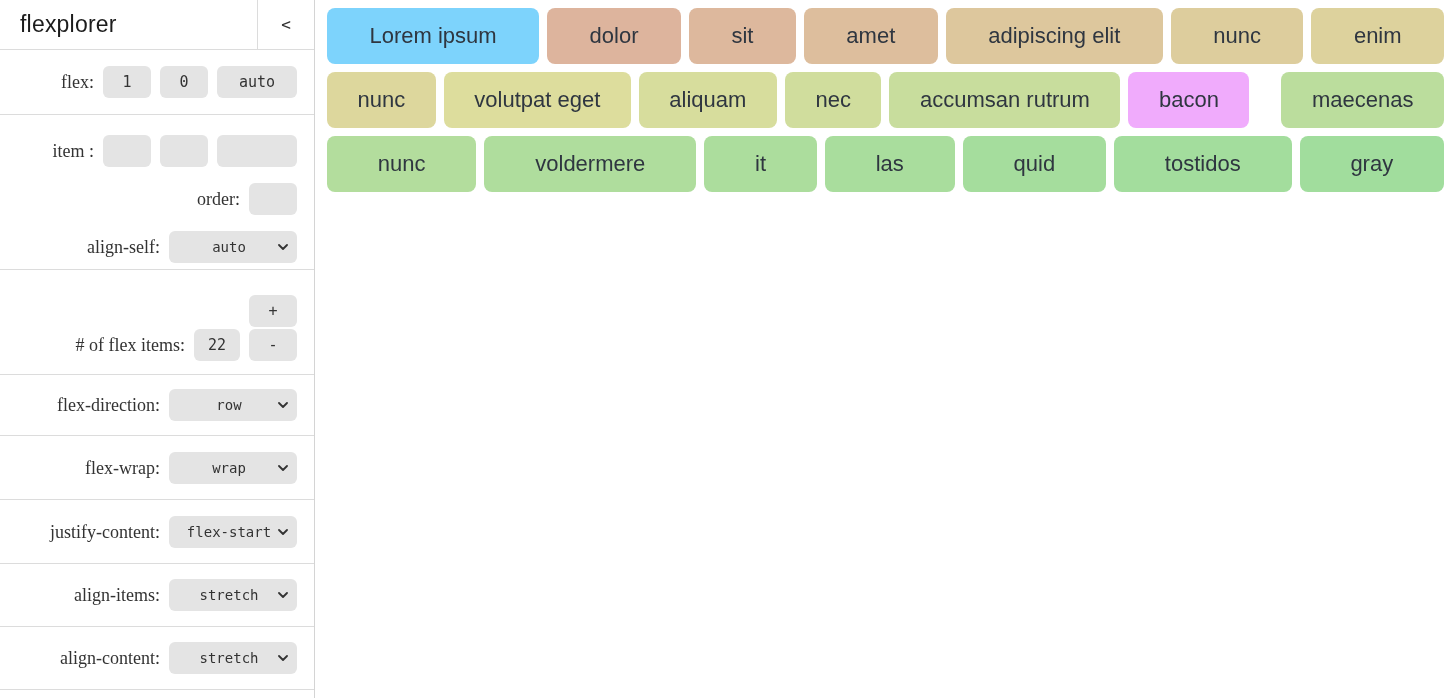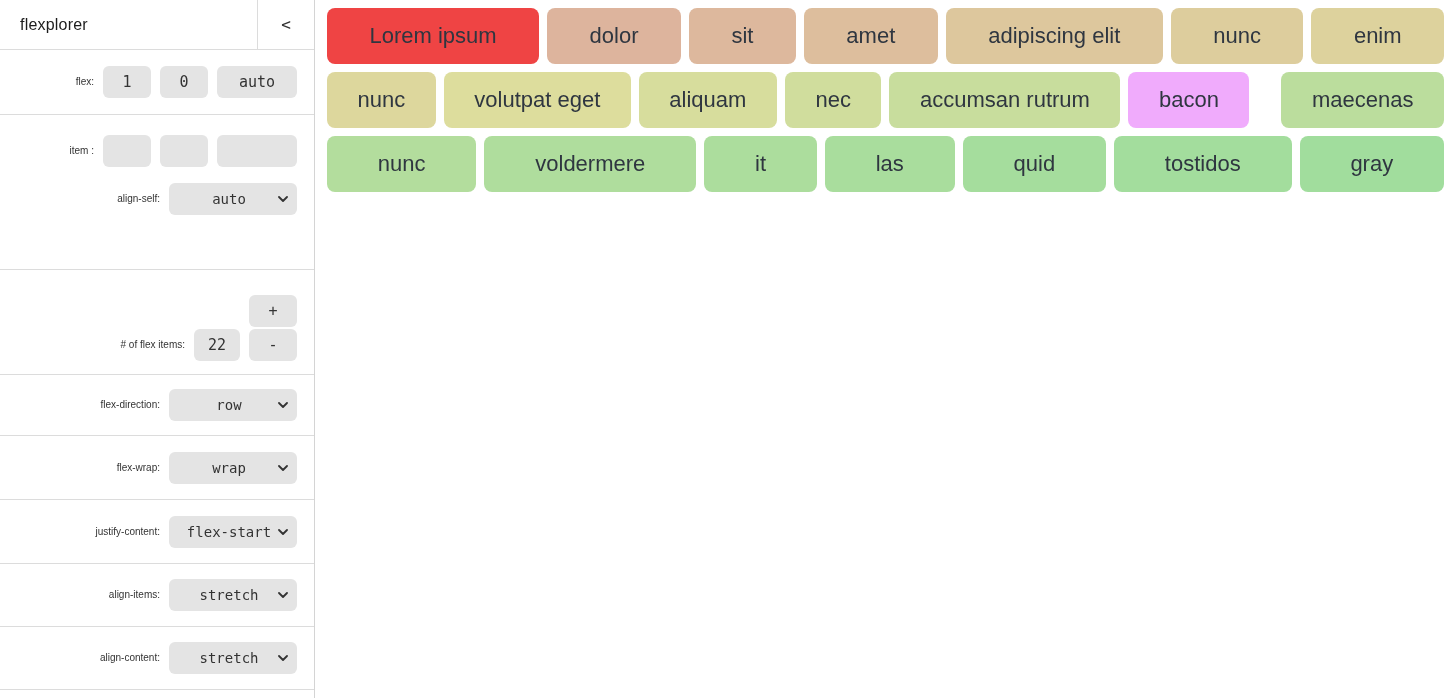--- a/index.html
+++ b/index.html
@@ -13,30 +13,30 @@
   html,body{width:1456px;height:698px;overflow:hidden;background:#ffffff;
     font-family:"Liberation Sans",sans-serif;}
   body{display:flex;}
 
   
   .sidebar{width:315px;min-width:315px;height:100%;background:#fff;
     border-right:1px solid var(--sidebar-border);}
   .sb-header{height:50px;display:flex;align-items:stretch;
     border-bottom:1px solid var(--divider);}
   .sb-title{flex:1;display:flex;align-items:center;padding-left:20px;
-    font-size:16px;color:#1c1c1c;letter-spacing:.2px;}
+    font-size:23px;color:#1c1c1c;letter-spacing:.2px;}
   .collapse-btn{width:57px;border:none;background:#fff;cursor:pointer;
     border-left:1px solid var(--divider);
     font-family:"DejaVu Sans Mono","Liberation Mono",monospace;
     font-size:16px;color:#333;}
   .sec{border-bottom:1px solid var(--divider);}
   .row{display:flex;justify-content:flex-end;align-items:center;gap:9px;
     padding-right:17px;}
-  .lbl{font-family:Liberation Sans, sans-serif;
-    font-size:10px;color:var(--label-text);white-space:pre;line-height:32px;}
+  .lbl{font-family:Liberation Serif, serif;
+    font-size:18px;color:var(--label-text);white-space:pre;line-height:32px;}
   .inp{height:32px;border:none;background:var(--control-bg);border-radius:6px;
     text-align:center;font-family:"DejaVu Sans Mono","Liberation Mono",monospace;
     font-size:15px;color:#333;outline:none;}
   .w48{width:48px;} .w80{width:80px;} .w46{width:46px;border-radius:6px;}
   .select{position:relative;width:128px;height:32px;background:var(--control-bg);
     border-radius:6px;display:flex;align-items:center;justify-content:center;
     cursor:pointer;}
   .sel-val{font-family:"DejaVu Sans Mono","Liberation Mono",monospace;
     font-size:14px;color:#333;padding-right:8px;}
   .chev{position:absolute;right:9px;top:13px;}
@@ -82,20 +82,24 @@
   </div>
 
   <div class="sec sec-item">
     <div class="row">
       <span class="lbl">item :</span>
       <input class="inp w48" value="" style="">
       <input class="inp w48" value="" style="">
       <input class="inp w80" value="" style="">
     </div>
     <div class="row">
+      <span class="lbl">order:</span>
+      <input class="inp w48" value="" style="">
+    </div>
+    <div class="row">
       <span class="lbl">align-self:</span>
       <div class="select">
         <span class="sel-val">auto</span>
         <svg class="chev" width="10" height="6" viewBox="0 0 10 6">
             <polyline points="1,1 5,5 9,1" fill="none" stroke="#333" stroke-width="1.8" stroke-linecap="round" stroke-linejoin="round"></polyline>
           </svg>
       </div>
     </div>
   </div>
 
@@ -168,21 +172,21 @@
           </svg>
       </div>
     </div>
   </div>
 
 </div>
 
 <div class="main">
   <div id="flex-area">
       <div class="flex-row">
-        <div class="flex-item" style="background: #ef4444;">Lorem ipsum</div>
+        <div class="flex-item" style="background: #7dd3fc;">Lorem ipsum</div>
         <div class="flex-item" style="background: rgb(221, 180, 157);">dolor</div>
         <div class="flex-item" style="background: rgb(221, 184, 157);">sit</div>
         <div class="flex-item" style="background: rgb(221, 190, 157);">amet</div>
         <div class="flex-item" style="background: rgb(221, 199, 157);">adipiscing elit</div>
         <div class="flex-item" style="background: rgb(221, 205, 157);">nunc</div>
         <div class="flex-item" style="background: rgb(221, 210, 157);">enim</div>
       </div>
       <div class="flex-row">
         <div class="flex-item" style="background: rgb(221, 215, 157);">nunc</div>
         <div class="flex-item" style="background: rgb(221, 221, 157);">volutpat eget</div>

